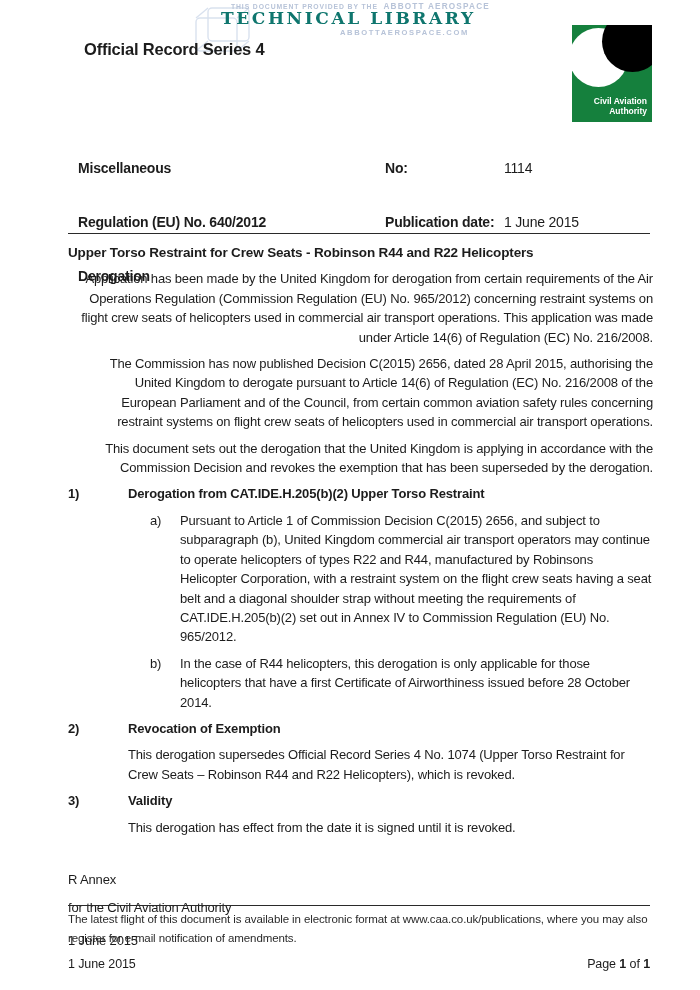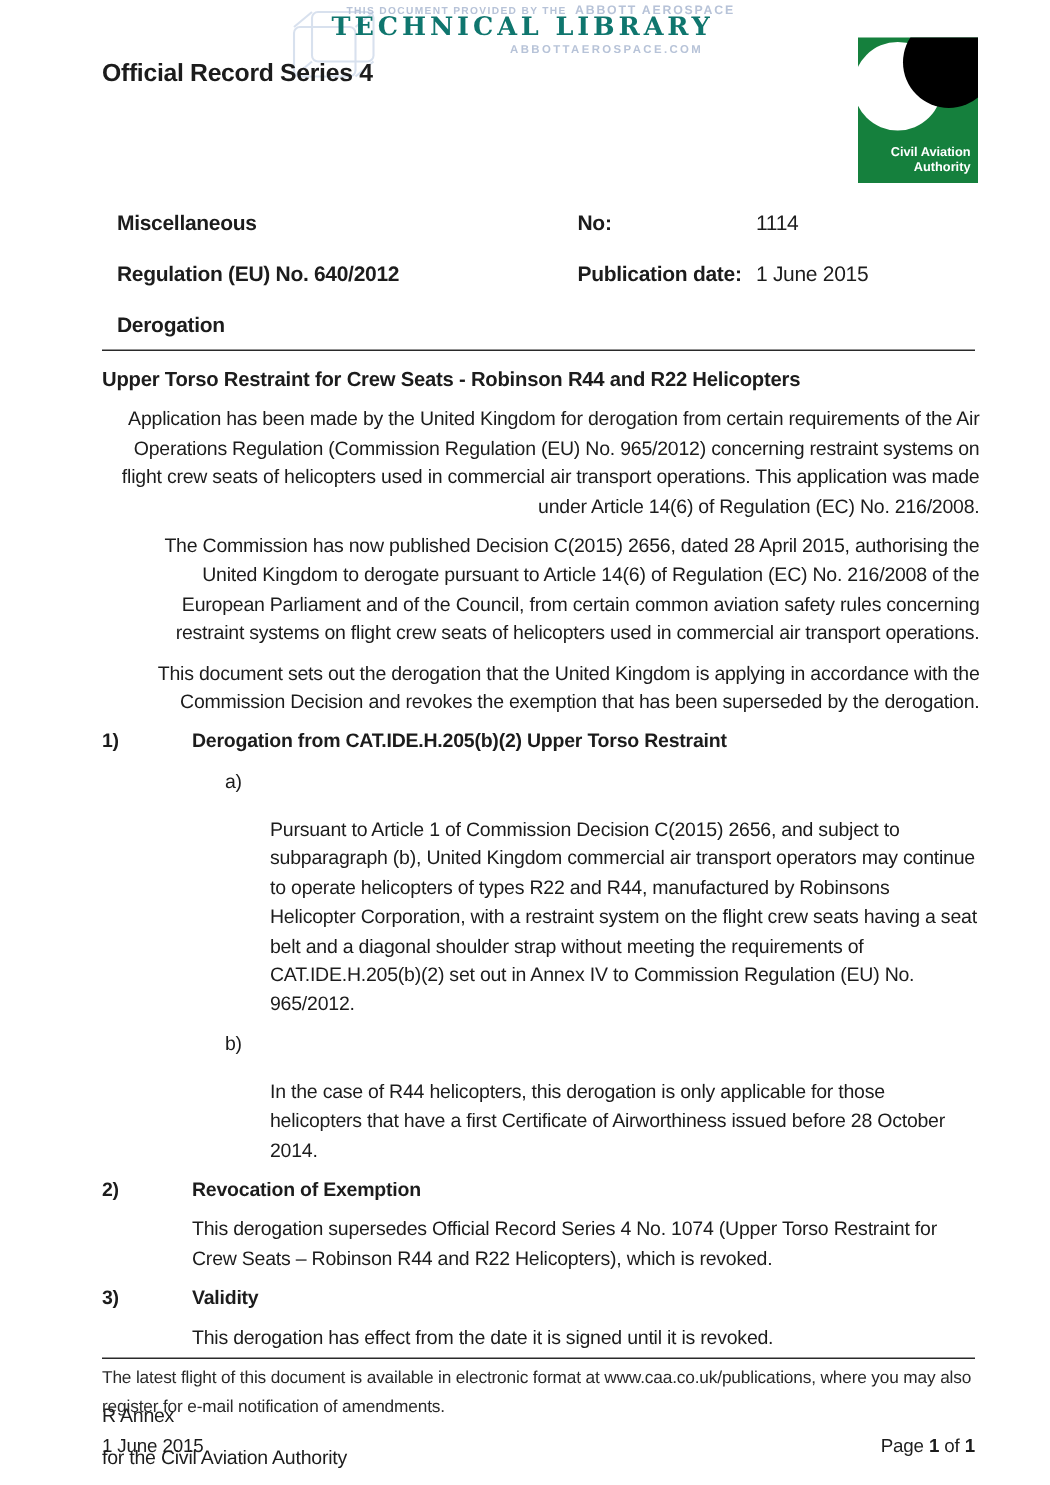--- a/index.html
+++ b/index.html
@@ -12,46 +12,46 @@
   
   .wm{color:#b7c3d8;white-space:nowrap;}
   .wm-line1{position:absolute;left:231px;top:2px;font-size:6.8px;font-weight:bold;letter-spacing:0.9px;}
   .wm-line1 .wm-brand{font-size:8.2px;letter-spacing:1.2px;}
   .wm-line2{position:absolute;left:221px;top:8px;font-family:"DejaVu Serif",serif;
             font-size:17px;font-weight:bold;letter-spacing:2.6px;color:#0f766e;}
   .wm-line3{position:absolute;left:340px;top:28px;font-size:7.6px;font-weight:bold;letter-spacing:1.6px;}
   .wm-box{position:absolute;left:183px;top:5px;opacity:.75;}
 
   
-  .series-title{position:absolute;left:68px;top:40px;font-size:16.5px;font-weight:bold;letter-spacing:-0.2px;}
+  .series-title{position:absolute;left:84px;top:40px;font-size:16.5px;font-weight:bold;letter-spacing:-0.2px;}
   .org-block{position:absolute;left:326px;top:61px;font-size:15.5px;font-weight:bold;line-height:25px;letter-spacing:-0.2px;}
   .logo{position:absolute;left:572px;top:25px;width:80px;height:97px;background:#15803d;overflow:hidden;}
   .logo .disc-white{position:absolute;left:-3px;top:3px;width:59px;height:59px;border-radius:50%;background:#fff;}
   .logo .disc-black{position:absolute;left:30px;top:-14px;width:61px;height:61px;border-radius:50%;background:#000;}
   .logo-caption{position:absolute;right:5px;bottom:6px;color:#fff;font-size:8.5px;font-weight:bold;
                 text-align:right;line-height:10px;letter-spacing:0;}
 
   
   .info{position:absolute;left:68px;top:140px;width:582px;font-size:14px;letter-spacing:-0.2px;}
-  .info-row{display:grid;grid-template-columns:317px 119px 1fr;height:34px;align-items:start;}
+  .info-row{display:grid;grid-template-columns:317px 119px 1fr;height:34px;align-items:start;margin-top:20px;}
   .info-left{font-weight:bold;padding-left:10px;}
   .info-label{font-weight:bold;}
 
   .rule{position:absolute;left:68px;width:582px;top:233px;border:none;border-top:1.5px solid #2a2a2a;margin:0;}
 
   
   .content{position:absolute;left:68px;top:243px;width:585px;font-size:13px;line-height:19.4px;letter-spacing:-0.15px;}
   .subject{font-weight:bold;margin:0 0 7px 0;font-size:13.5px;}
   p.body{margin:0 0 7px 12px;text-align:right;}
   .section{margin:0;}
   .sec-head{display:flex;font-weight:bold;margin:5px 0 7px 0;}
   .sec-num{flex:0 0 60px;}
   .sec-item{display:flex;margin:0 0 7px 82px;}
   .item-label{flex:0 0 30px;}
-  .item-text{flex:1;margin-top:32px;}
+  .item-text{flex:1;}
   .sec-para{margin:0 0 7px 60px;max-width:505px;}
 
   .signature{margin-top:33px;}
   .sig-name{margin-bottom:9px;}
   .sig-for{margin-bottom:13px;}
 
   
   .footer{position:absolute;left:68px;width:582px;top:905px;font-size:11.5px;line-height:19px;color:#2a2a2a;letter-spacing:-0.1px;}
   .footer hr{border:none;border-top:1.5px solid #2a2a2a;margin:0 0 4px 0;}
   .footer-note{margin:0;}

